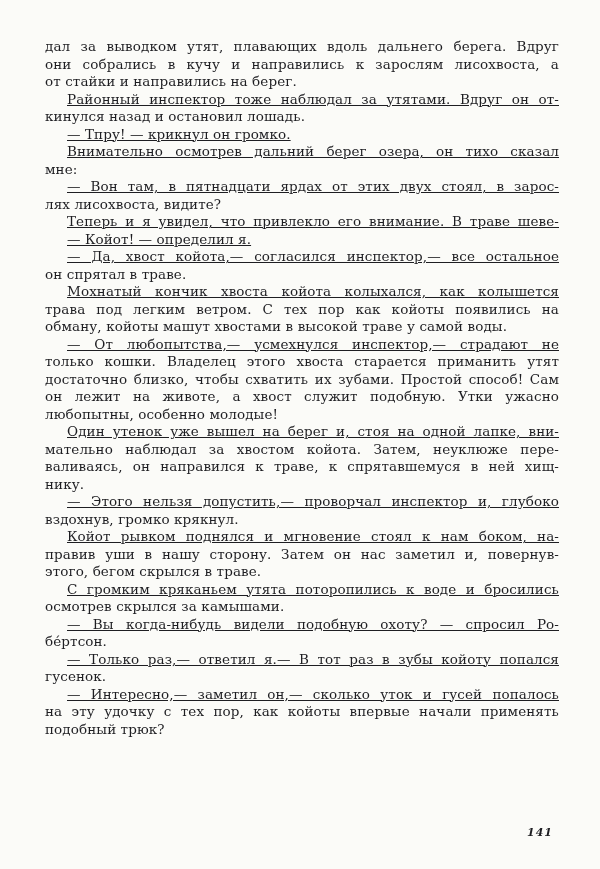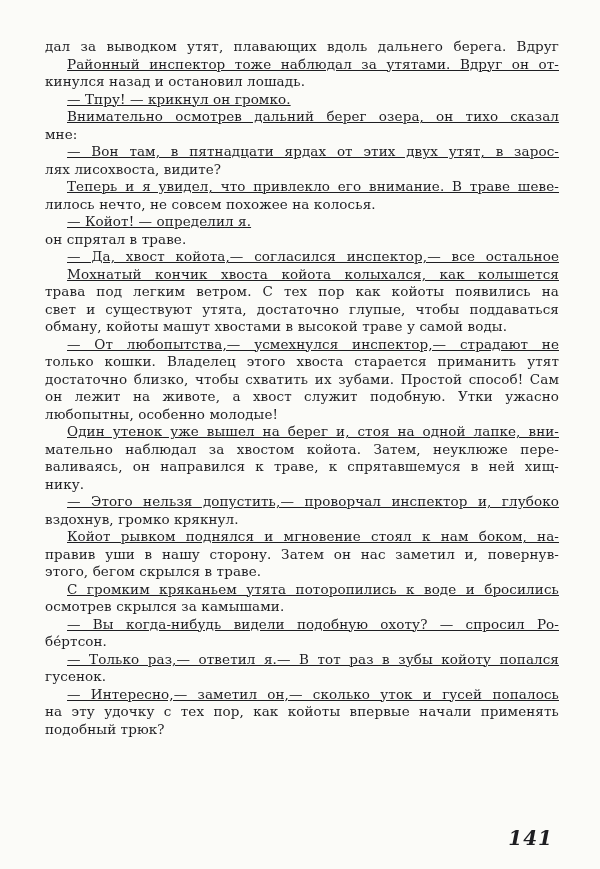--- a/index.html
+++ b/index.html
@@ -39,48 +39,48 @@
     text-align-last: left;
   }
   .line.indent {
     text-indent: 22px;
     text-decoration: underline;
   }
   .page-number {
     position: absolute;
     top: 826px;
     right: 47px;
-    font-size: 20px;
+    font-size: 11px;
     font-style: italic;
     font-weight: bold;
     color: #1e1e22;
     letter-spacing: 1px;
   }
 </style>
 </head>
 <body>
 
 <div class="scan">
   <div class="text-block">
       <div class="line">дал за выводком утят, плавающих вдоль дальнего берега. Вдруг</div>
+      <div class="line">они собрались в кучу и направились к зарослям лисохвоста, а</div>
+      <div class="line para-end">от стайки и направились на берег.</div>
       <div class="line indent">Районный инспектор тоже наблюдал за утятами. Вдруг он от-</div>
       <div class="line para-end">кинулся назад и остановил лошадь.</div>
       <div class="line indent para-end">— Тпру! — крикнул он громко.</div>
       <div class="line indent">Внимательно осмотрев дальний берег озера, он тихо сказал</div>
       <div class="line para-end">мне:</div>
-      <div class="line indent">— Вон там, в пятнадцати ярдах от этих двух утят, в зарос-</div>
+      <div class="line indent">— Вон там, в пятнадцати ярдах от этих двух стоял, в зарос-</div>
       <div class="line para-end">лях лисохвоста, видите?</div>
       <div class="line indent">Теперь и я увидел, что привлекло его внимание. В траве шеве-</div>
-      <div class="line para-end">лилось нечто, не совсем похожее на колосья.</div>
       <div class="line indent para-end">— Койот! — определил я.</div>
+      <div class="line indent">— Да, хвост койота,— согласился инспектор,— все остальное</div>
       <div class="line para-end">он спрятал в траве.</div>
-      <div class="line indent">— Да, хвост койота,— согласился инспектор,— все остальное</div>
       <div class="line indent">Мохнатый кончик хвоста койота колыхался, как колышется</div>
       <div class="line">трава под легким ветром. С тех пор как койоты появились на</div>
-      <div class="line">свет и существуют утята, достаточно глупые, чтобы поддаваться</div>
       <div class="line para-end">обману, койоты машут хвостами в высокой траве у самой воды.</div>
       <div class="line indent">— От любопытства,— усмехнулся инспектор,— страдают не</div>
       <div class="line">только кошки. Владелец этого хвоста старается приманить утят</div>
       <div class="line">достаточно близко, чтобы схватить их зубами. Простой способ! Сам</div>
       <div class="line">он лежит на животе, а хвост служит подобную. Утки ужасно</div>
       <div class="line para-end">любопытны, особенно молодые!</div>
       <div class="line indent">Один утенок уже вышел на берег и, стоя на одной лапке, вни-</div>
       <div class="line">мательно наблюдал за хвостом койота. Затем, неуклюже пере-</div>
       <div class="line">валиваясь, он направился к траве, к спрятавшемуся в ней хищ-</div>
       <div class="line para-end">нику.</div>

